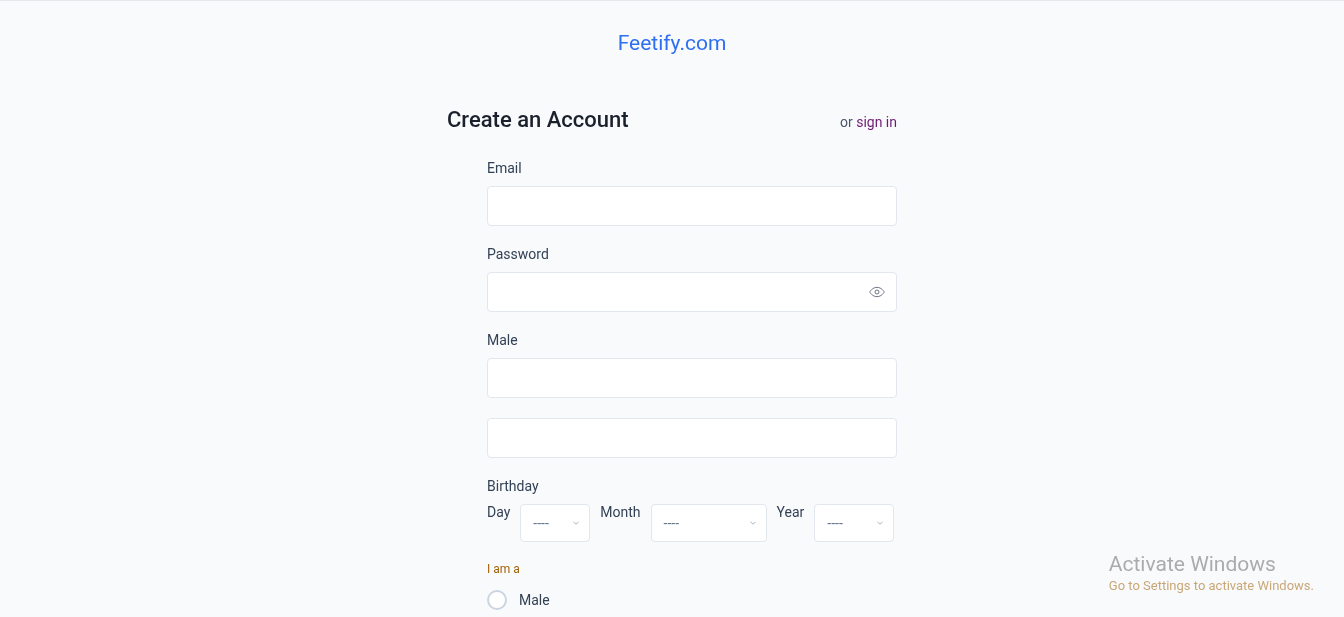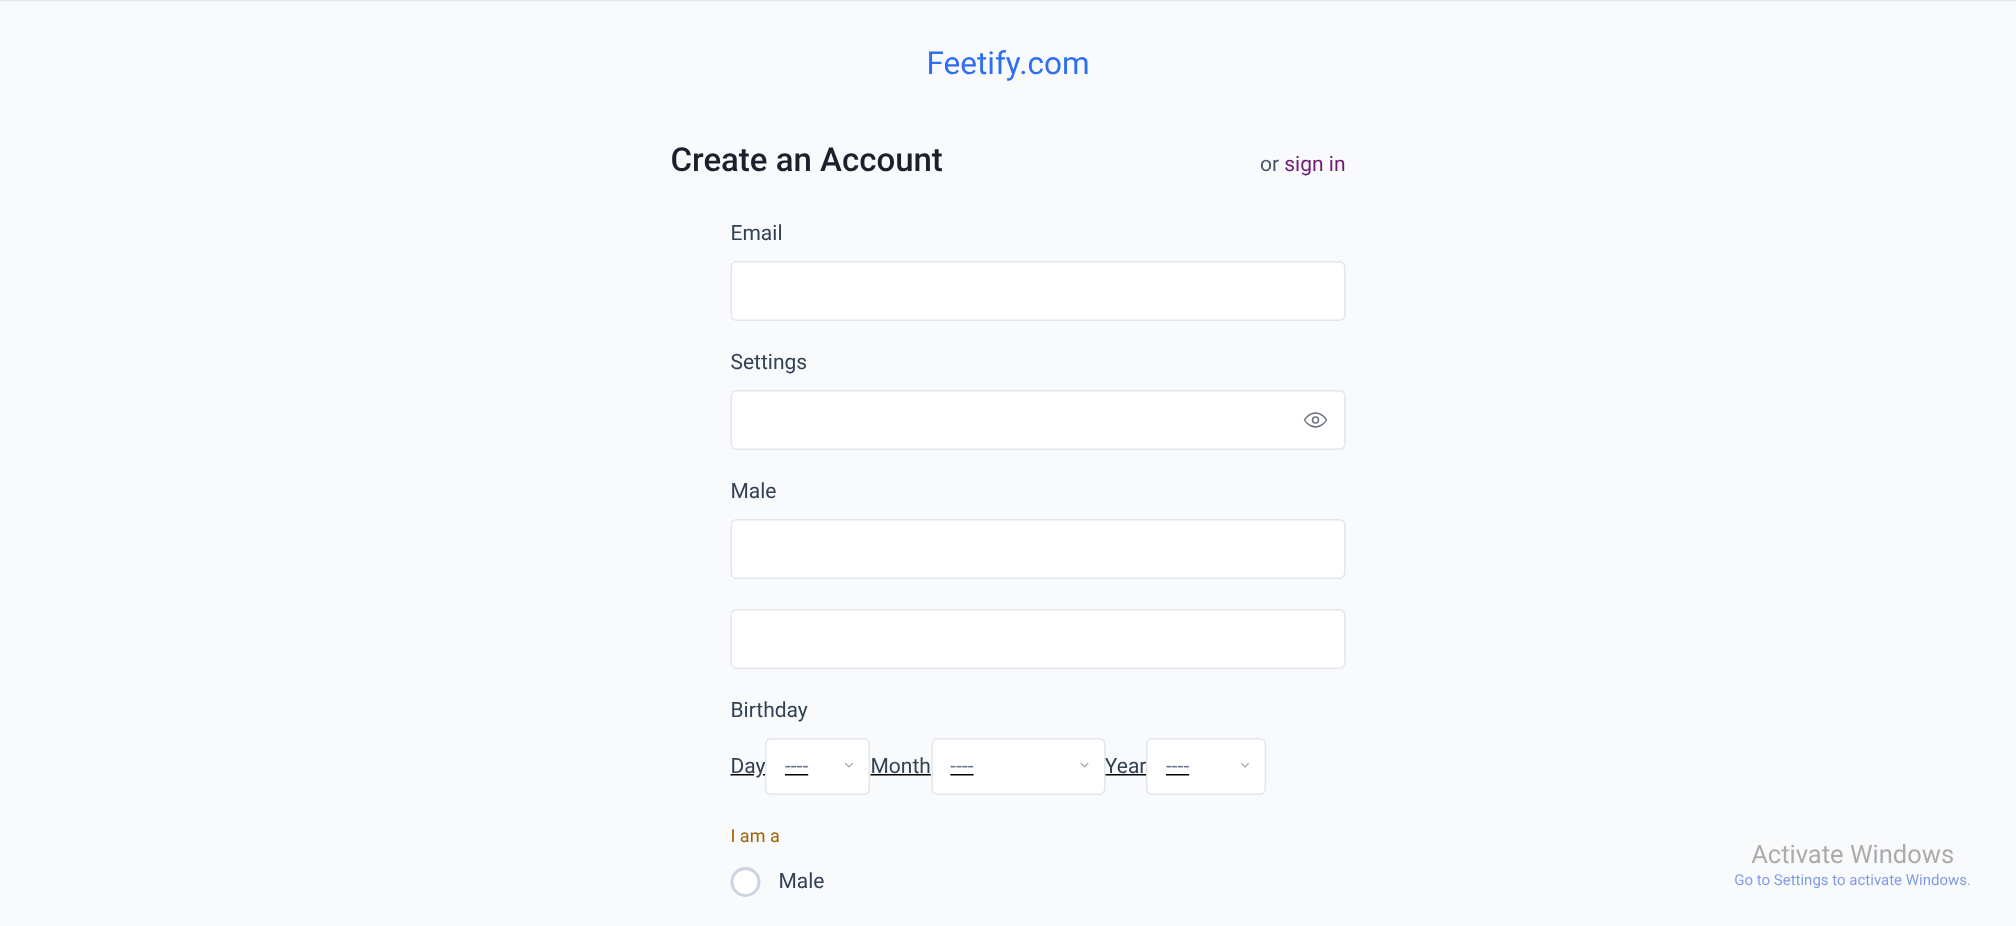--- a/index.html
+++ b/index.html
@@ -19,21 +19,21 @@
 .container {
   width: 900px;
   margin: 0 auto;
   padding-top: 30px;
 }
 .logo {
   text-align: center;
   font-size: 21px;
   color: #2e6ff2;
   font-weight: 400;
-  margin-bottom: 40px;
+  margin-bottom: 52px;
 }
 .form-wrap {
   width: 450px;
   margin: 0 auto;
 }
 .header-row {
   display: flex;
   justify-content: space-between;
   align-items: baseline;
   margin-bottom: 28px;
@@ -80,23 +80,23 @@
   right: 12px;
   top: 50%;
   transform: translateY(-50%);
   color: #6b7280;
   display: flex;
   align-items: center;
   cursor: pointer;
 }
 .birthday-row {
   display: flex;
-  align-items: center;
+  align-items: flex-start;
+  gap: 10px;
   margin-top: 10px;
-  text-decoration: underline;
 }
 .birthday-row .sublabel {
   font-size: 14px;
   color: #334155;
 }
 .select {
   position: relative;
   background: #fff;
   border: 1px solid #e2e6ed;
   border-radius: 4px;
@@ -143,28 +143,27 @@
 }
 .watermark {
   position: absolute;
   right: 30px;
   bottom: 24px;
   color: #7d7d7d;
   opacity: 0.55;
   text-align: left;
 }
 .watermark .wm-title {
-  font-size: 17px;
+  font-size: 21px;
   font-weight: 400;
   color: #6b6b6b;
-  text-align: center;
 }
 .watermark .wm-sub {
-  font-size: 10px;
-  color: #1d4ed8;
+  font-size: 13px;
+  color: #a16207;
   margin-top: 2px;
 }
 </style>
 </head>
 <body>
 
 <div class="container">
   <div class="logo">Feetify.com</div>
 
   <div class="form-wrap">
@@ -174,21 +173,21 @@
         <span>or </span><a href="#">sign in</a>
       </div>
     </div>
 
     <div class="field">
       <label>Email</label>
       <input type="email" style="">
     </div>
 
     <div class="field">
-      <label>Settings</label>
+      <label>Password</label>
       <div class="password-wrap">
         <input type="password" style="">
         <span class="eye-icon">
           <svg width="16" height="16" viewBox="0 0 24 24" fill="none" stroke="currentColor" stroke-width="1.5">
             <path d="M1 12s4-7 11-7 11 7 11 7-4 7-11 7S1 12 1 12z"></path>
             <circle cx="12" cy="12" r="3"></circle>
           </svg>
         </span>
       </div>
     </div>

